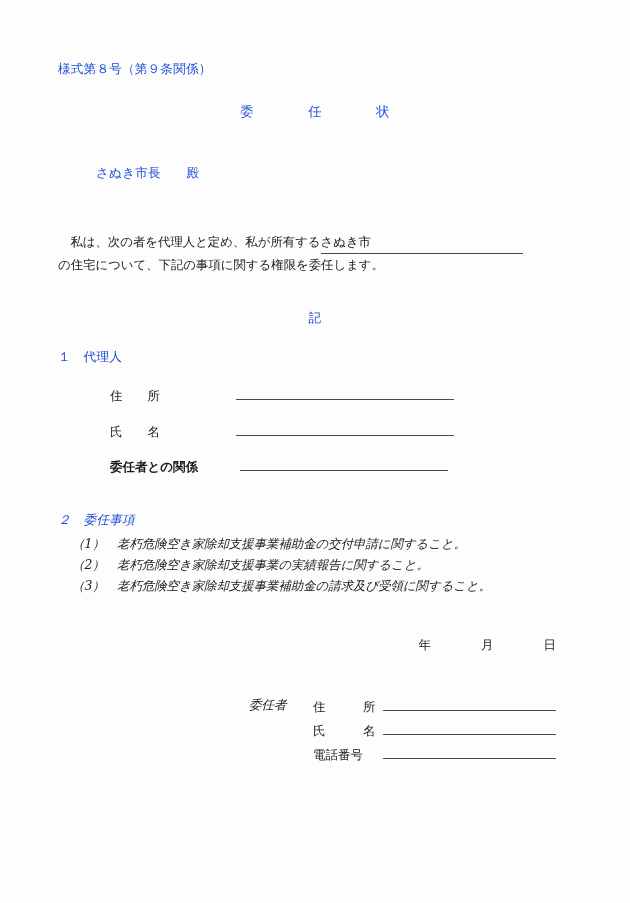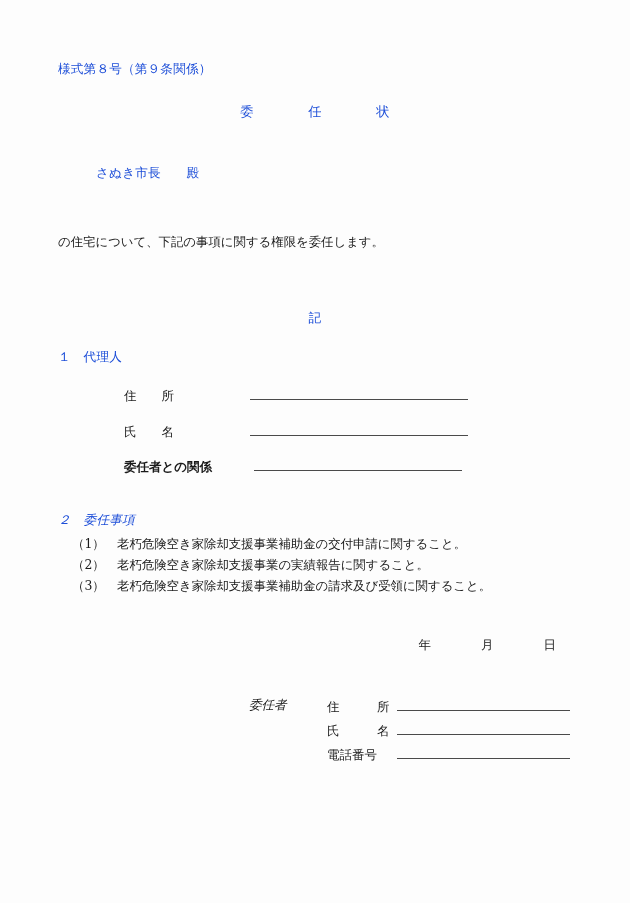--- a/index.html
+++ b/index.html
@@ -98,21 +98,20 @@
   
   .field-row {
     position: absolute;
     display: flex;
     align-items: baseline;
     font-size: 12.5px;
   }
   .field-label {
     white-space: pre;
     display: inline-block;
-    margin-left: 14px;
   }
   .field-rule {
     display: inline-block;
     border-bottom: 1px solid #4a4a4a;
     height: 13px;
   }
 
   #row-address   { left: 110px; top: 386px; }
   #row-name      { left: 110px; top: 422px; }
   #row-relation  { left: 110px; top: 457px; }
@@ -125,20 +124,21 @@
   #row-name     .field-rule { width: 218px; }
   #row-relation .field-rule { width: 208px; }
 
   
   .matters {
     position: absolute;
     left: 72px;
     top: 533px;
     font-size: 12.4px;
     line-height: 21px;
+    font-style: italic;
   }
   .matter-item {
     white-space: pre;
     display: block;
   }
 
   
   .date-line {
     position: absolute;
     left: 0;
@@ -183,20 +183,21 @@
 
 <div class="page">
 
   <div class="t form-no">様式第８号（第９条関係）</div>
 
   <div class="t doc-title">委　　　　任　　　　状</div>
 
   <div class="t addressee">さぬき市長　　殿</div>
 
   <div class="body-block">
+    <span class="body-line"><span>　私は、次の者を代理人と定め、私が所有する</span><span class="inline-underline"><span>さぬき市</span><span class="blank-inline"></span></span></span>
     <span class="body-line">の住宅について、下記の事項に関する権限を委任します。</span>
   </div>
 
   <div class="t ki">記</div>
 
   <div class="t sec-1">１　代理人</div>
 
   <div class="field-row" id="row-address">
     <span class="field-label">住　　所</span>
     <span class="field-rule"></span>

